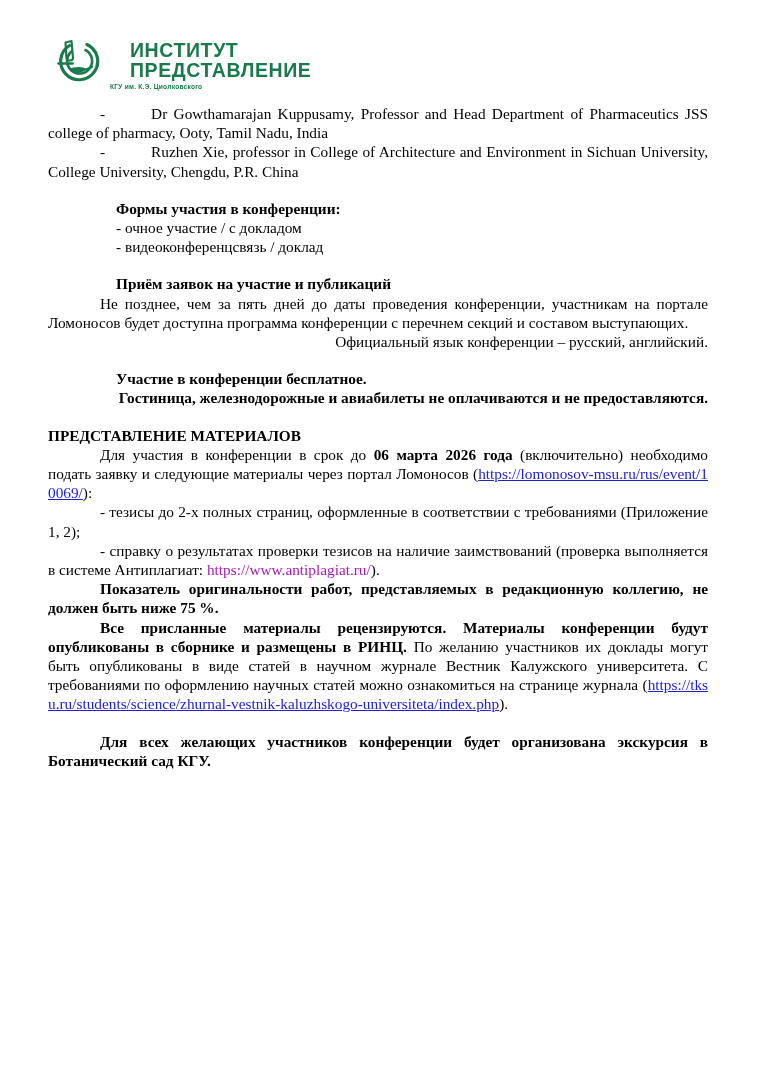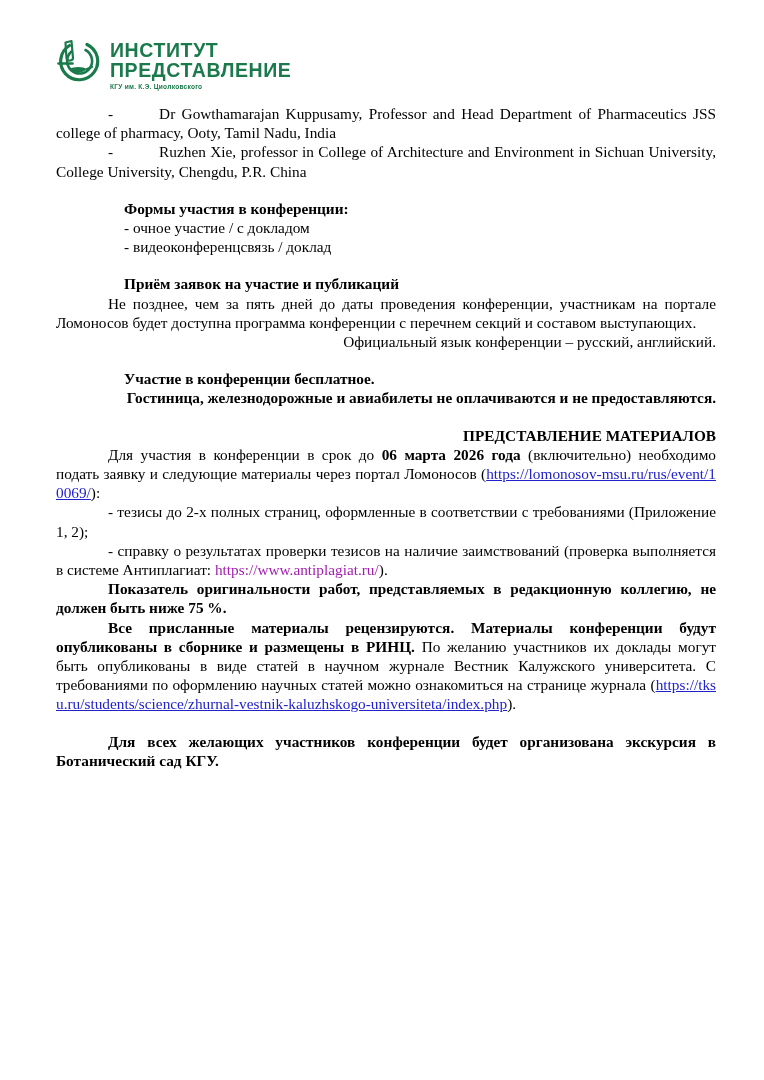--- a/index.html
+++ b/index.html
@@ -46,56 +46,57 @@
     padding-top: 2px;
   }
   .logo-line {
     font-family: "Liberation Sans", "DejaVu Sans", sans-serif;
     font-weight: bold;
     font-size: 19.5px;
     line-height: 20px;
     letter-spacing: 0.6px;
     color: #1B7A4B;
     white-space: nowrap;
+    margin-left: 20px;
   }
   .logo-sub {
     font-family: "Liberation Sans", "DejaVu Sans", sans-serif;
     font-weight: bold;
     font-size: 6.6px;
     line-height: 10px;
     letter-spacing: 0.25px;
     color: #1B7A4B;
     margin-top: 2px;
     white-space: nowrap;
   }
 
   
   .content {
     position: absolute;
-    left: 56px;
+    left: 48px;
     top: 104px;
     width: 660px;
     font-size: 15.3px;
     line-height: 19.2px;
   }
 
   p {
     margin: 0;
     text-align: justify;
     text-justify: inter-word;
     font-size: 15.3px;
     line-height: 19.2px;
   }
 
   .indent { text-indent: 52px; }
   .dash-item { text-indent: 52px; }
   .dash-item .dash-gap { display: inline-block; width: 46px; }
 
   .b { font-weight: bold; }
-  .center { text-align: right; }
+  .center { text-align: left; }
   .nojust { text-align: right; }
 
   .block-left { margin-left: 68px; text-align: left; }
   .gap-md { height: 18px; }
 
   a.link, .link {
     color: #2222CC;
     text-decoration: underline;
     word-break: break-all;
   }

